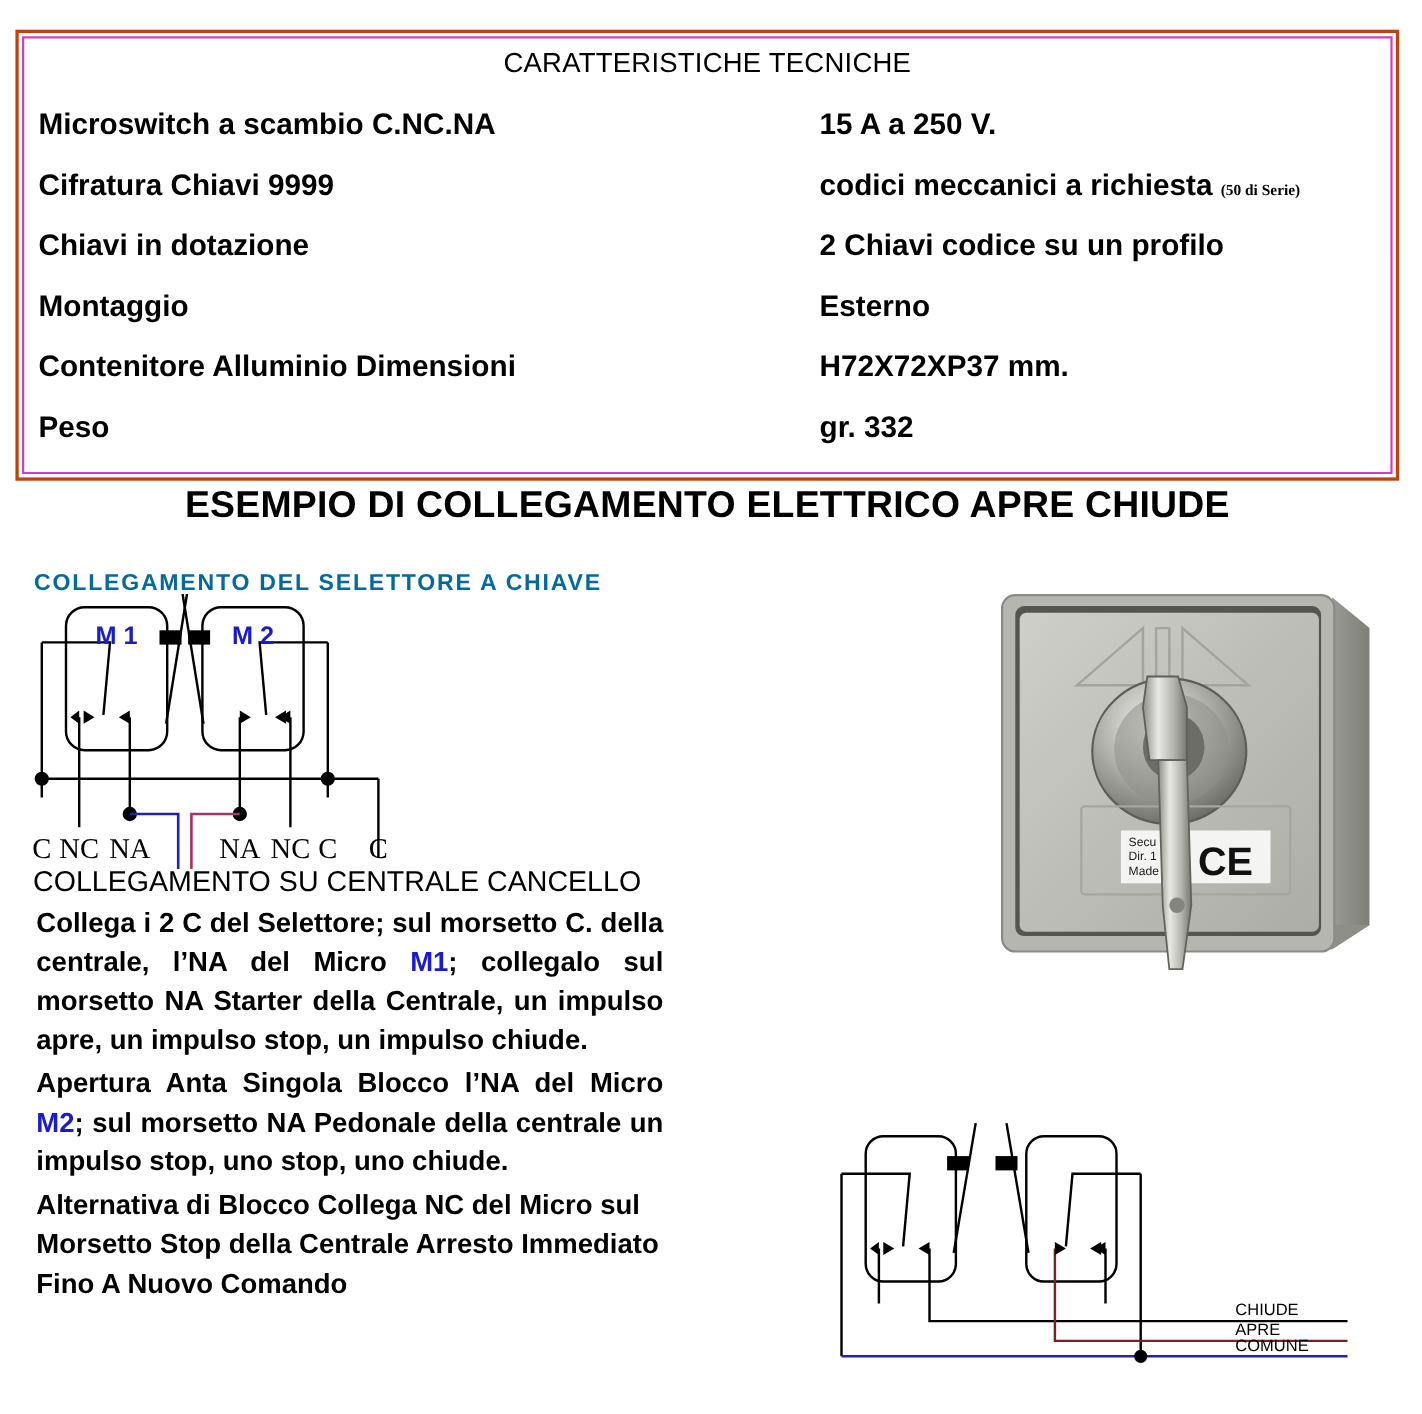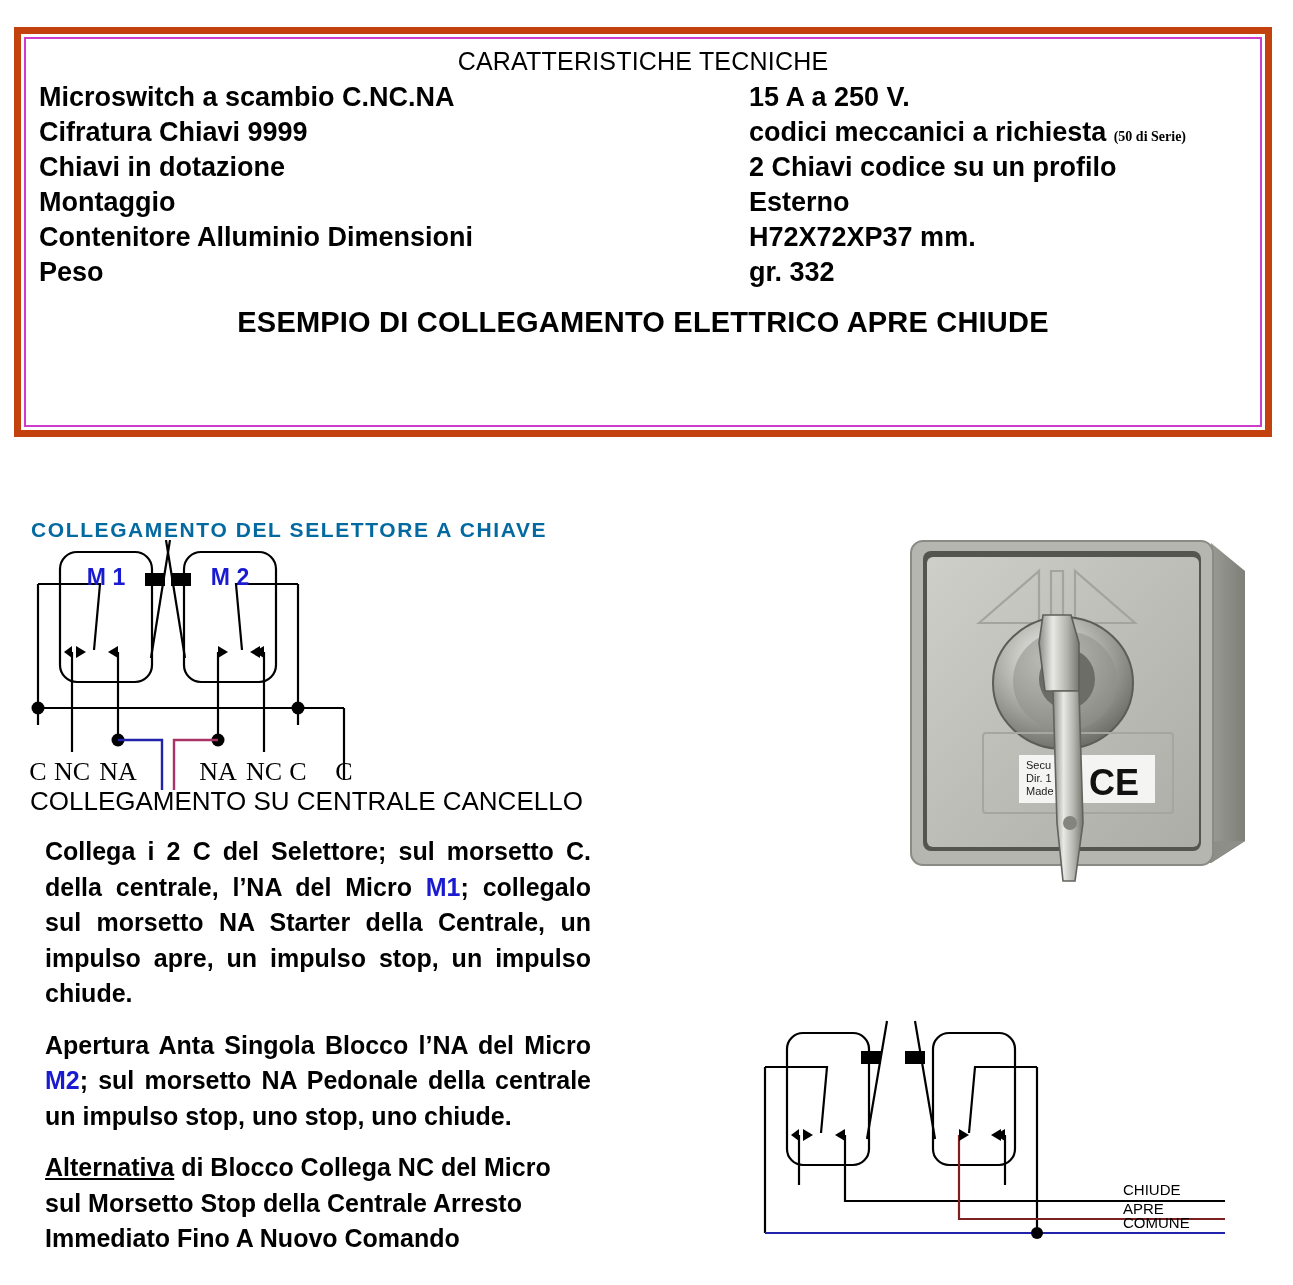--- a/index.html
+++ b/index.html
@@ -10,48 +10,48 @@
     color:#000;
     position:relative;
     overflow:hidden;
   }
 
   
   #spec-box{
     position:absolute;
     left:14px; top:27px;
     width:1258px; height:410px;
-    border:7px solid #c2410c;
+    border:3px solid #c2410c;
     box-shadow:0 0 0 3px #ffffff inset, 0 0 0 5px #cc3dcc inset;
     box-sizing:border-box;
     background:#fff;
   }
   #spec-title{
     text-align:center;
     font-size:25px;
     font-weight:400;
     letter-spacing:0.2px;
     margin-top:13px;
   }
   .spec-row{
     display:flex;
     font-size:27px;
     font-weight:bold;
     line-height:1.0;
-    margin-top:8px;
+    margin-top:28px;
     padding-left:18px;
   }
   .spec-label{width:710px;flex:none;}
   .spec-value{flex:1;}
   .spec-note{font-size:14px;font-weight:bold;font-family:Liberation Serif, serif;}
   #spec-footer{
     text-align:center;
-    font-size:29px;
+    font-size:34px;
     font-weight:bold;
-    margin-top:20px;
+    margin-top:38px;
     letter-spacing:0.2px;
   }
 
   
   #diagram-heading{
     position:absolute;
     left:31px; top:518px;
     font-size:21px;
     font-weight:bold;
     color:#0369a1;
@@ -68,24 +68,24 @@
   }
   #body-text{
     position:absolute;
     left:29px; top:818px;
     width:578px;
     font-size:25px;
     font-weight:bold;
     line-height:1.42;
     text-align:justify;
   }
-  #body-text p{margin:16px;}
+  #body-text p{margin:4px;}
   #body-text p.last{text-align:left;}
   .hl{color:#1a1ad0;}
-  .ul{text-decoration:underline;}
+  .ul{}
 
   
   #product-photo{
     position:absolute;
     left:893px; top:523px;
     width:370px; height:367px;
   }
 
   
   #central-diagram{position:absolute;left:755px;top:1005px;}

